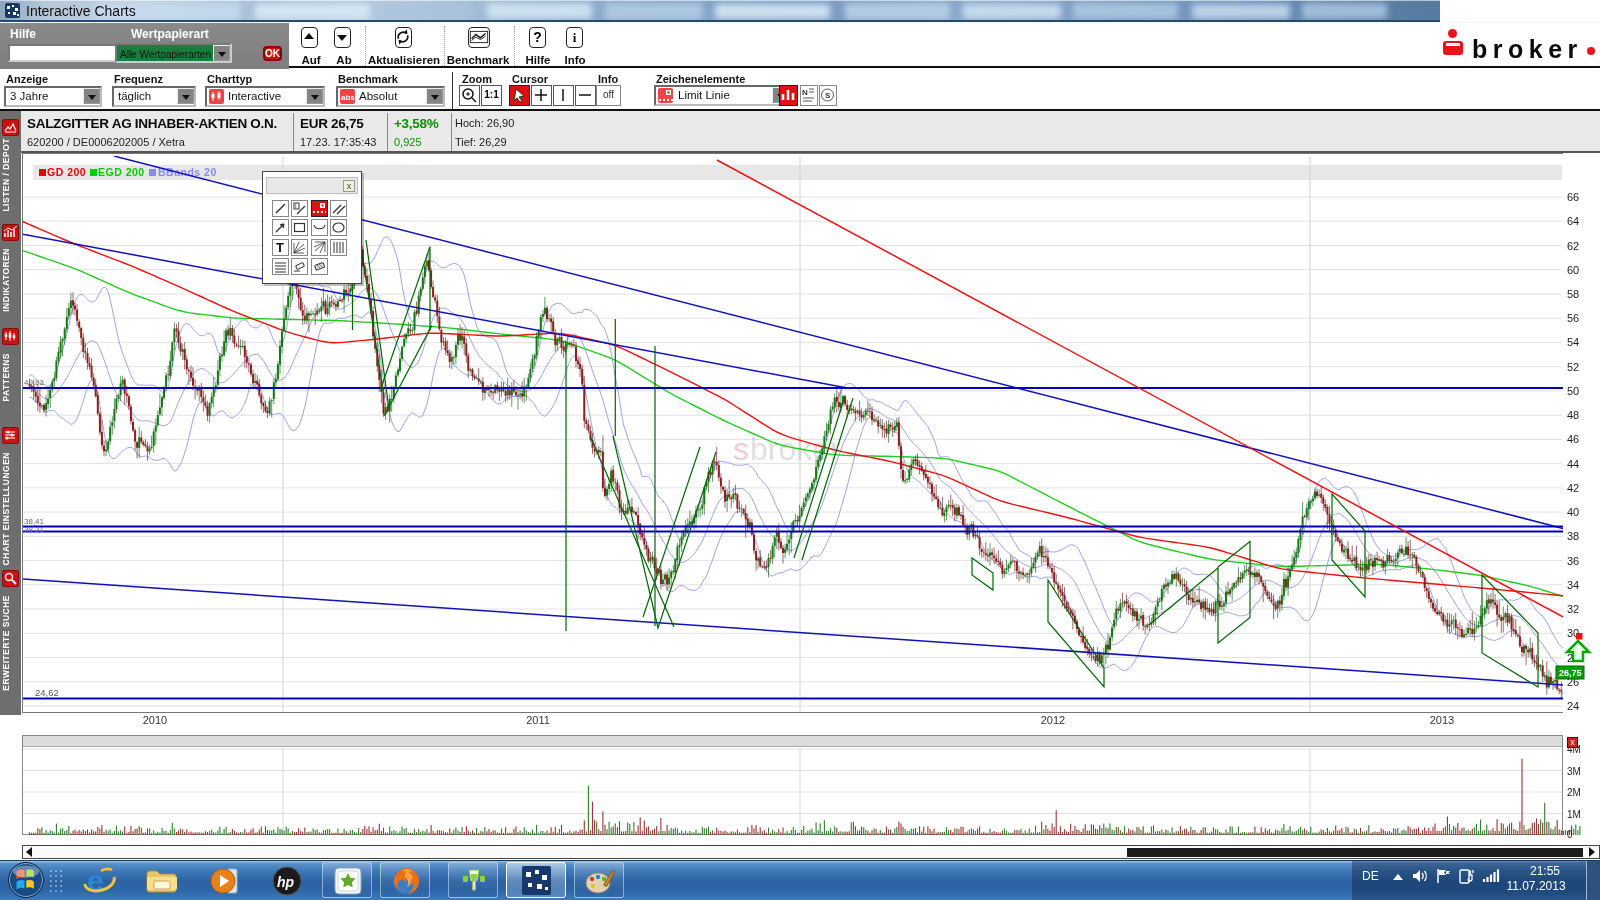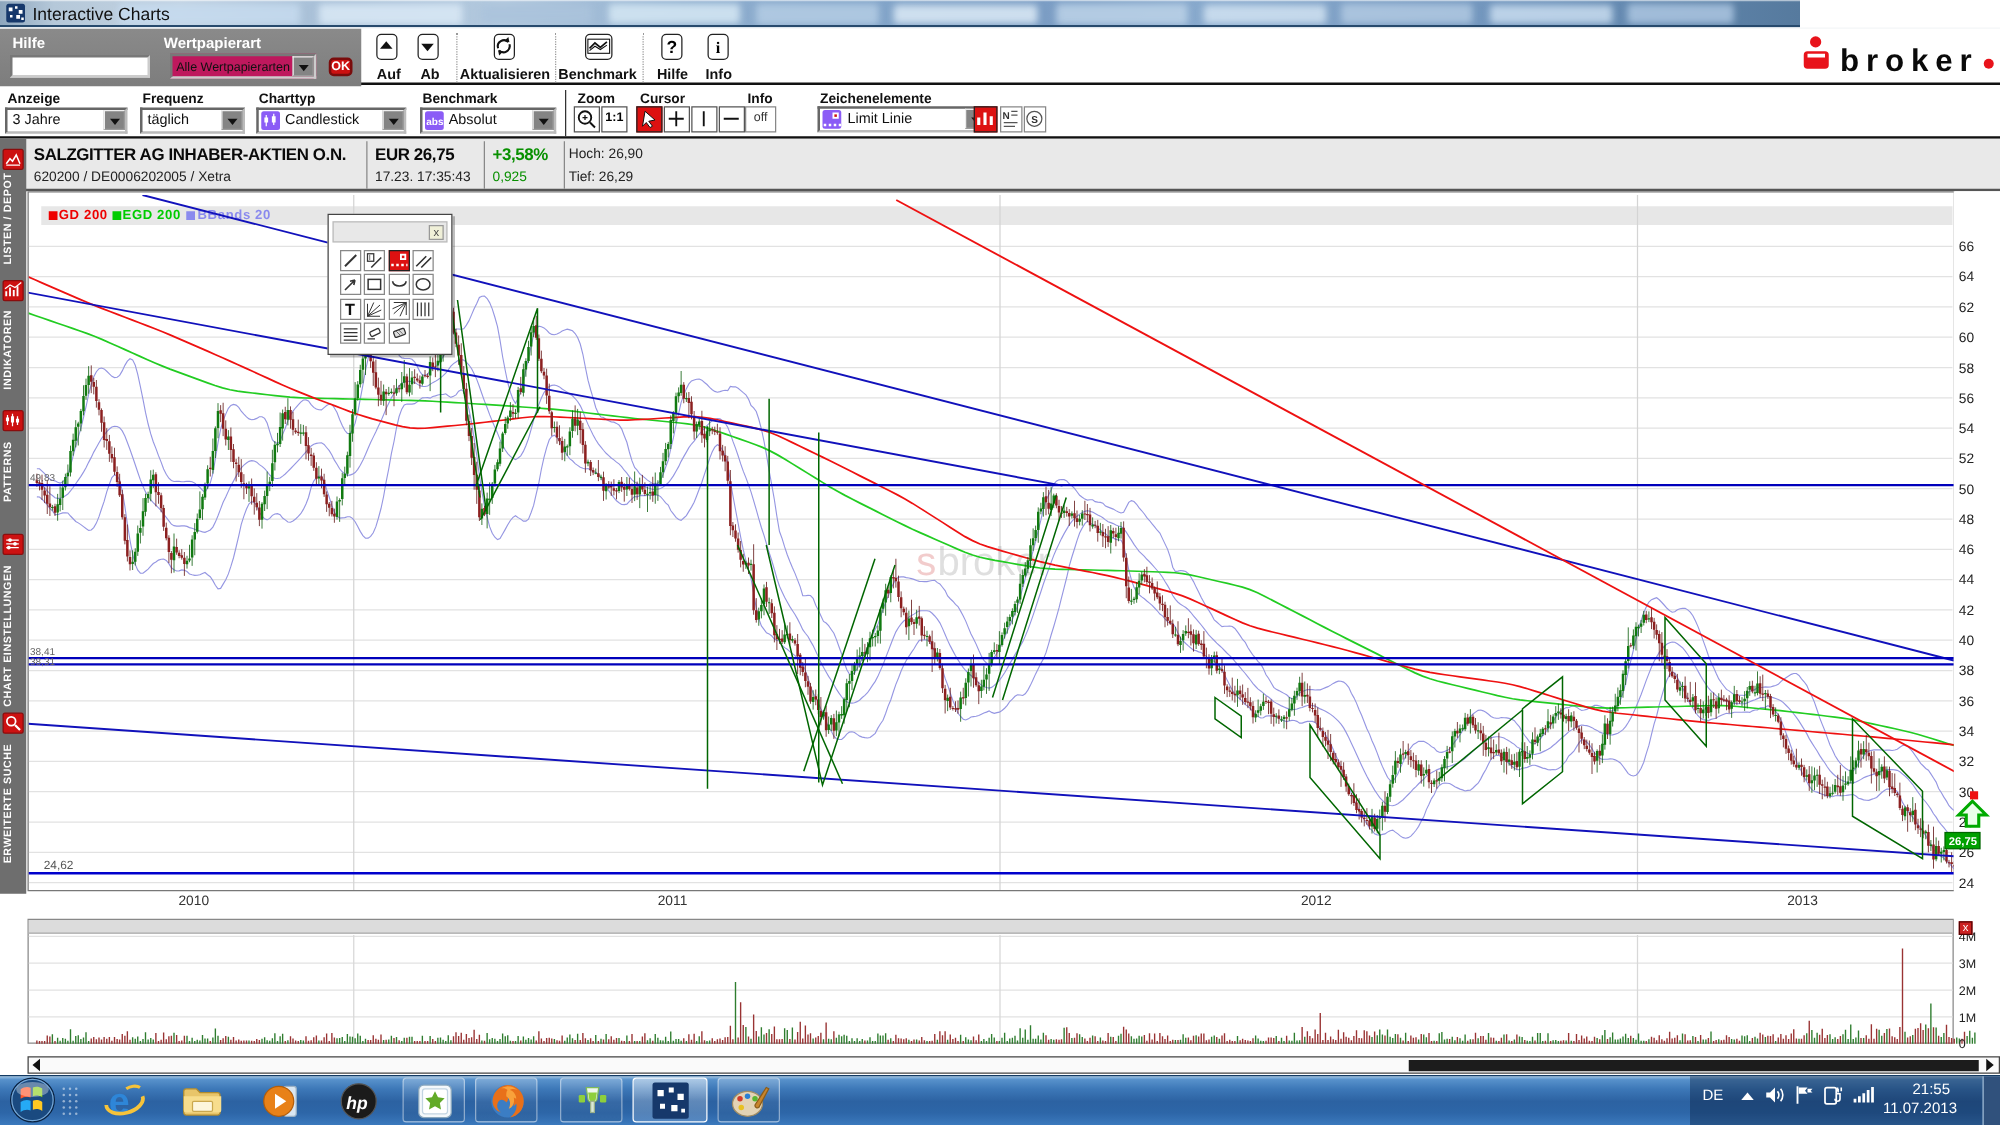--- a/index.html
+++ b/index.html
@@ -19,34 +19,34 @@
 #btn-max b{position:absolute;left:5px;top:4px;width:8px;height:7px;border:2px solid #fff;background:transparent}
 #btn-max i{position:absolute;left:9px;top:2px;width:7px;height:6px;border:1.5px solid #fff;background:transparent}
 #btn-close b{position:absolute;left:13px;top:1px;color:#fff;font-size:13px;font-weight:bold;font-style:normal}
 #warntri{left:1581px;top:1px;width:0;height:0;border-left:9px solid transparent;border-right:9px solid transparent;border-bottom:15px solid #e8e8e8;filter:drop-shadow(0 0 1px #555)}
 #warntri b{position:absolute;left:-2px;top:3px;font-size:10px;color:#222;font-weight:bold}
 
 #row1{left:0;top:22px;width:1600px;height:46px;background:#fff;border-top:1px solid #f4f6f8;border-bottom:2px solid #111}
 #row1gray{left:0;top:0;width:289px;height:46px;background:linear-gradient(180deg,#8a8a8a,#7d7d7d)}
 .wlab{color:#fff;font-weight:bold;font-size:12px}
 #suche-in{left:8px;top:21px;width:112px;height:18px;background:#fff;border:2px inset #ccc}
-#wpa-dd{left:136px;top:20px;width:117px;height:20px;background:#be185d;border:2px inset #ccc}
+#wpa-dd{left:115px;top:20px;width:117px;height:20px;background:#15803d;border:2px inset #ccc}
 #wpa-dd span{position:absolute;left:3px;top:3.5px;font-size:10px;color:#111;white-space:nowrap}
 .ddbtn{position:absolute;right:0;top:0;width:17px;height:16px;background:#848484;border:1px outset #eee}
 .ddbtn:after{content:"";position:absolute;left:4px;top:6px;border-left:4px solid transparent;border-right:4px solid transparent;border-top:5px solid #111}
 #okbtn{left:263px;top:23px;width:19px;height:15px;background:#cc1111;border:2px solid #7a0c0c;border-radius:4px;color:#fff;font-size:10px;font-weight:bold;text-align:center;line-height:11px}
 .tbtn{position:absolute;top:4px;width:17px;height:21px;border:1.5px solid #222;border-radius:4px;background:#fff;overflow:hidden}
 .tlab{position:absolute;top:31px;font-size:11.5px;font-weight:bold;color:#111;text-align:center}
 .vsep{position:absolute;top:3px;height:40px;border-left:1px dotted #999}
 
 #row2{left:0;top:70px;width:1600px;height:41px;background:#fff;border-bottom:2px solid #111}
 .slab{position:absolute;font-size:11px;font-weight:bold;color:#111}
 .dd{position:absolute;background:#fff;border:2px inset #bbb;height:21px}
 .dd span{position:absolute;left:4px;top:2px;font-size:11.5px;color:#111;white-space:nowrap}
-.ricon{position:absolute;left:2px;top:1px;width:15px;height:15px;background:#8b5cf6;border-radius:2px}
+.ricon{position:absolute;left:2px;top:1px;width:15px;height:15px;background:#ef4444;border-radius:2px}
 .sqbtn{position:absolute;height:21px;background:#fff;border:1.5px solid #555}
 
 #infobar{left:0;top:111px;width:1600px;height:42px;background:#e9e9e9;border-bottom:2px solid #555}
 .ib-sep{position:absolute;top:2px;height:38px;border-left:1.5px solid #888}
 .ib-t1{position:absolute;top:5px;font-size:13.5px;font-weight:bold;color:#0a0a0a;letter-spacing:-0.3px;white-space:nowrap}
 .ib-t2{position:absolute;top:25px;font-size:11px;color:#222}
 
 #sidebar{left:0;top:111px;width:21px;height:604px;background:#6e6e6e}
 .sic{position:absolute;left:2px;width:17px;height:17px;background:#cc1111;border-radius:2px;border:1px solid #8a0d0d}
 .svt{position:absolute;left:1px;width:19px;color:#fff;font-size:8.5px;font-weight:bold;writing-mode:vertical-rl;transform:rotate(180deg);letter-spacing:.5px;white-space:nowrap}
@@ -179,21 +179,21 @@
 <div class="slab" style="left:656px;top:3px">Zeichenelemente</div>
 <div class="dd" style="left:4px;top:16px;width:98px">
       <span>3 Jahre</span>
       <div class="ddbtn"></div>
     </div>
 <div class="dd" style="left:112px;top:16px;width:84px">
       <span>täglich</span>
       <div class="ddbtn"></div>
     </div>
 <div class="dd" style="left:205px;top:16px;width:120px">
-      <span style="left:21px">Candlestick</span>
+      <span style="left:21px">Interactive</span>
       <div class="ricon"><svg width="15" height="15">
           <path d="M4 3v9M10 2v9" stroke="#fff" stroke-width="1"></path>
           <path d="M4 5v4M10 4v5" stroke="#fff" stroke-width="3"></path>
         </svg></div>
       <div class="ddbtn"></div>
     </div>
 <div class="dd" style="left:336px;top:16px;width:109px">
       <span style="left:21px">Absolut</span>
       <div class="ricon"><svg width="15" height="15">
           <text x="1" y="11" font-size="8" font-weight="bold" fill="#fff">abs</text>

